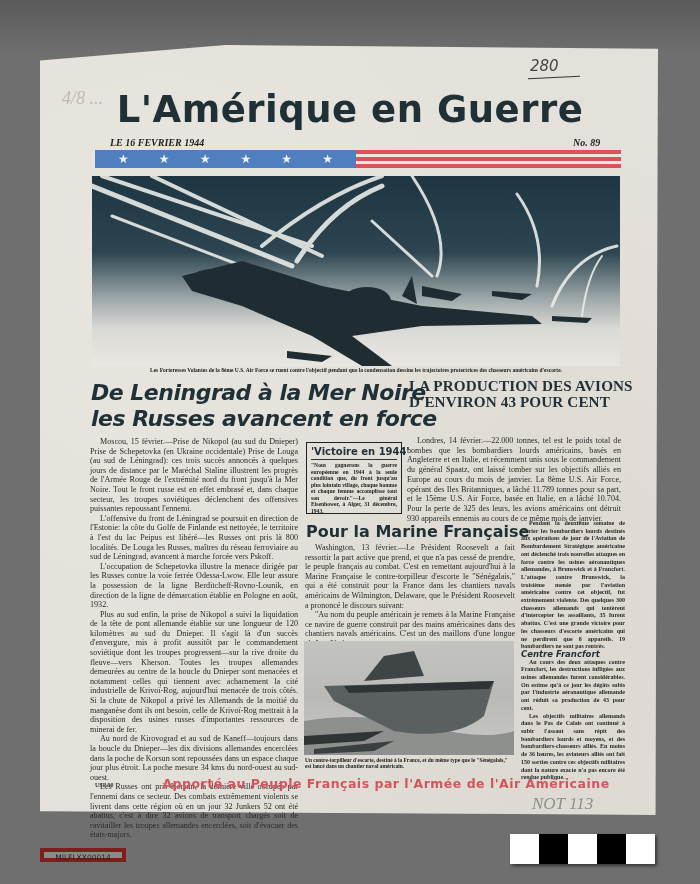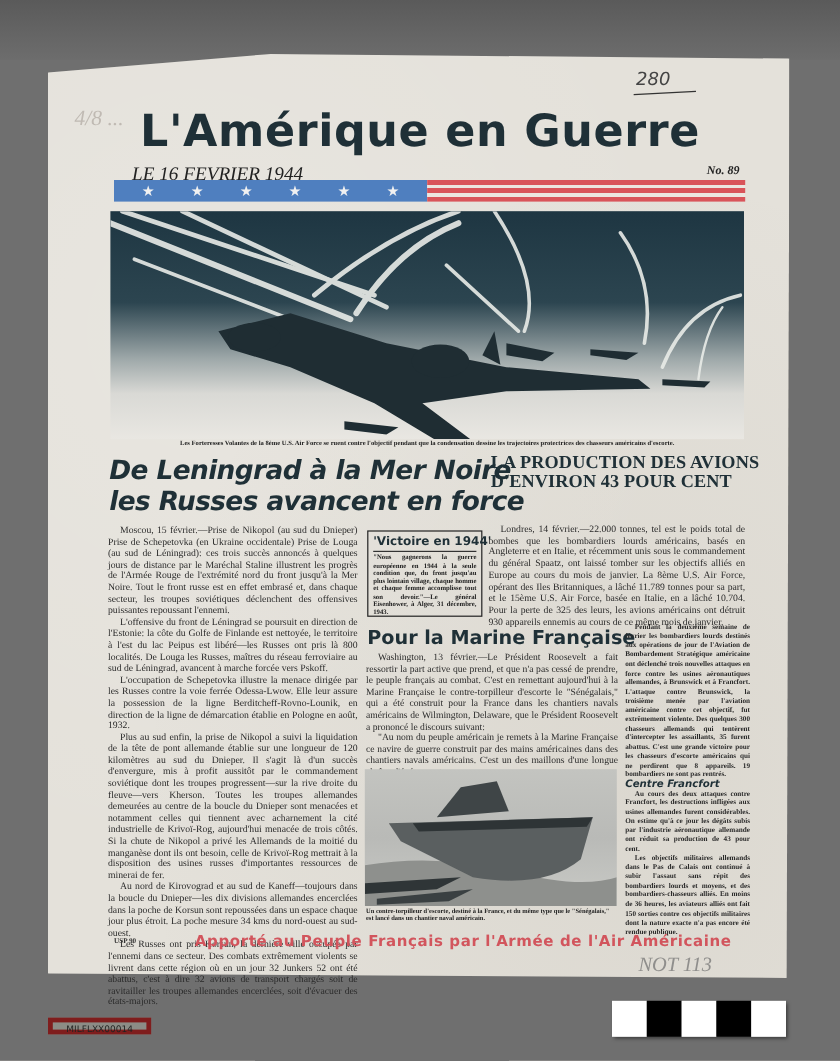--- a/index.html
+++ b/index.html
@@ -6,22 +6,22 @@
   body{width:700px;height:884px;background:#6f6f6f;position:relative;overflow:hidden;font-family:"Liberation Serif",serif;}
   .bg-top{position:absolute;left:0;top:0;width:700px;height:50px;background:linear-gradient(#5a5a5a,#6d6d6d);}
   .paper{position:absolute;left:40px;top:45px;width:618px;height:770px;background:#e4e1da;
     box-shadow:0 0 3px rgba(0,0,0,.4);
     clip-path:polygon(0 2%,30% 0,100% 0.5%,99.6% 100%,0 99.5%);}
   .paper:after{content:"";position:absolute;inset:0;background:radial-gradient(ellipse at 20% 30%,rgba(255,255,255,.15),transparent 60%),radial-gradient(ellipse at 80% 80%,rgba(120,110,90,.08),transparent 60%);pointer-events:none;}
   .handnum{position:absolute;left:530px;top:57px;font-family:"DejaVu Sans",sans-serif;font-size:15px;color:#444;font-style:italic;}
   .handline{position:absolute;left:528px;top:77px;width:52px;height:1px;background:#333;transform:rotate(-3deg);}
   .faint{position:absolute;left:62px;top:88px;font-size:18px;color:rgba(120,110,100,.35);font-style:italic;}
   .masthead{position:absolute;left:0;top:88px;width:700px;text-align:center;font-family:"DejaVu Sans",sans-serif;font-weight:bold;font-size:37px;color:#1f3037;letter-spacing:0.5px;}
-  .date{position:absolute;left:110px;top:137px;font-size:16px;font-weight:normal;font-style:italic;color:#222;}
-  .issue{position:absolute;left:573px;top:137px;font-size:10px;font-weight:bold;font-style:italic;color:#222;margin-left:16px;}
+  .date{position:absolute;left:110px;top:137px;font-size:10px;font-weight:bold;font-style:italic;color:#222;}
+  .issue{position:absolute;left:573px;top:137px;font-size:10px;font-weight:bold;font-style:italic;color:#222;}
   .flag{position:absolute;left:95px;top:150px;width:526px;height:18px;display:flex;}
   .flag .union{width:261px;height:18px;background:#4f7fbf;display:flex;align-items:center;justify-content:space-around;padding:0 8px;box-sizing:border-box;}
   .flag .star{color:#f1f1f1;font-size:12px;line-height:18px;}
   .flag .stripes{flex:1;height:18px;background:repeating-linear-gradient(#d9545a 0 4px,#ece6e0 4px 7px);}
   .photo{position:absolute;left:92px;top:176px;width:528px;height:190px;overflow:hidden;
     background:linear-gradient(180deg,#1e3642 0%,#2c4550 40%,#9fa9aa 65%,#d9d9d5 80%,#e9e7e2 100%);}
   .photo svg{position:absolute;left:0;top:0;}
   .caption-top{position:absolute;left:92px;top:367px;width:528px;font-size:5.5px;font-weight:bold;color:#222;text-align:center;letter-spacing:0;white-space:nowrap;overflow:hidden;}
   .h-left1,.h-left2{position:absolute;left:91px;font-family:"DejaVu Sans",sans-serif;font-weight:bold;font-style:italic;color:#1f3037;font-size:22px;letter-spacing:-0.5px;white-space:nowrap;}
   .h-left1{top:380px;font-style:italic;}

